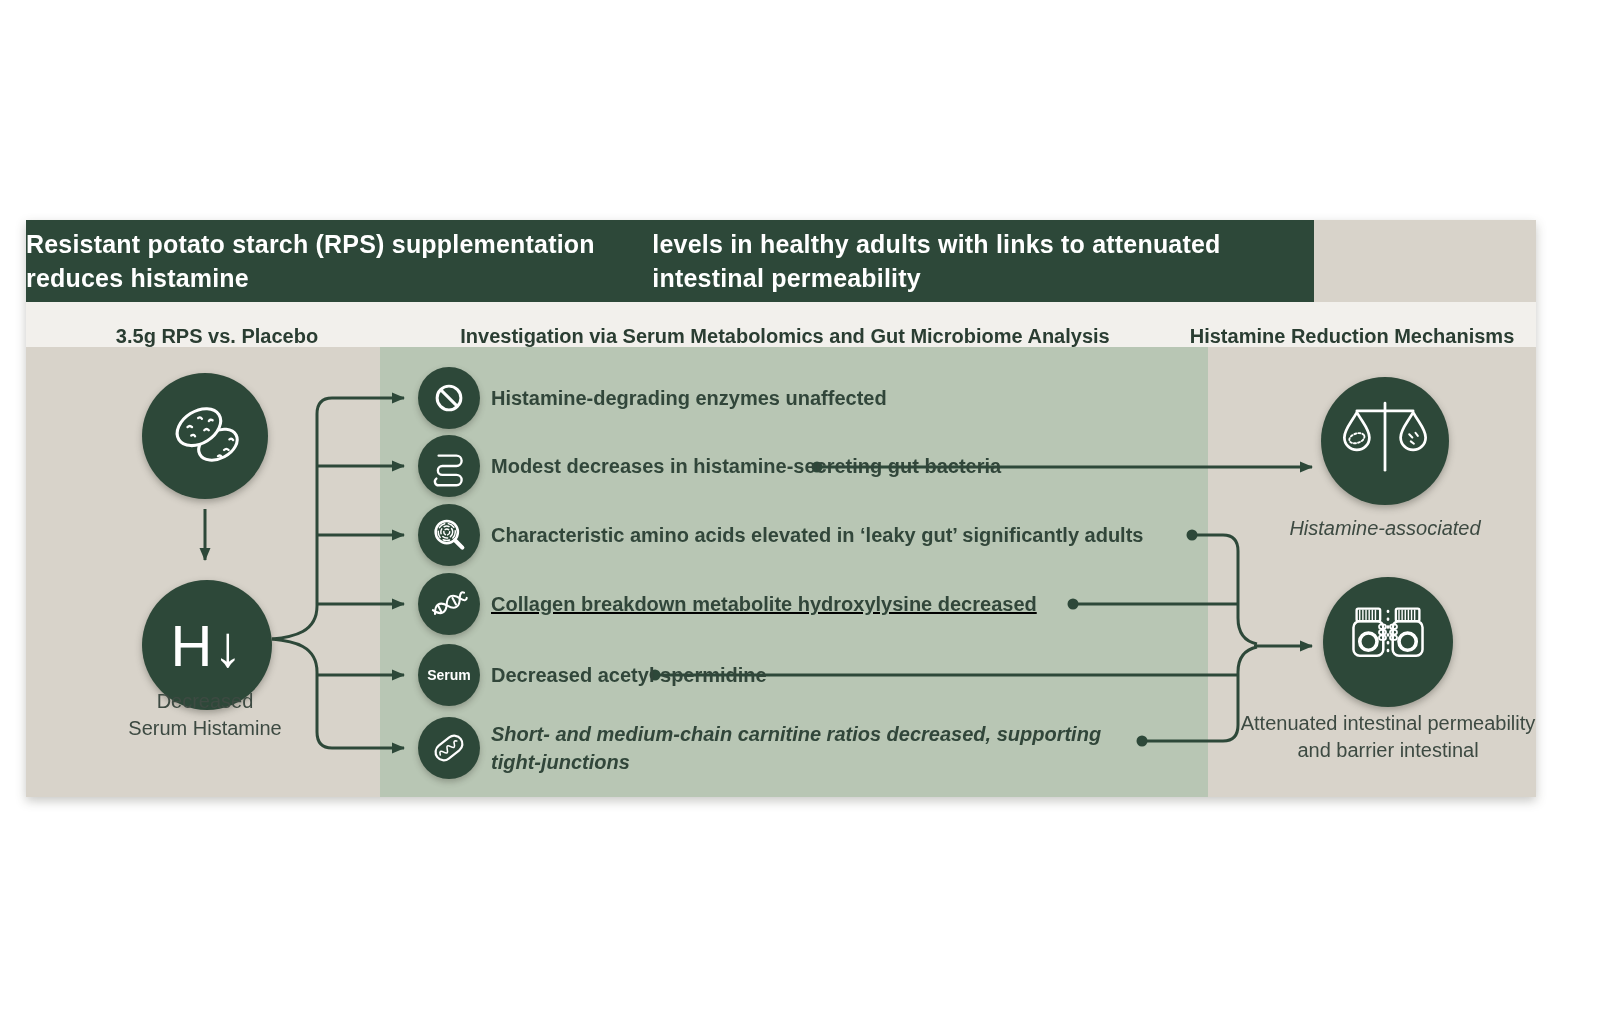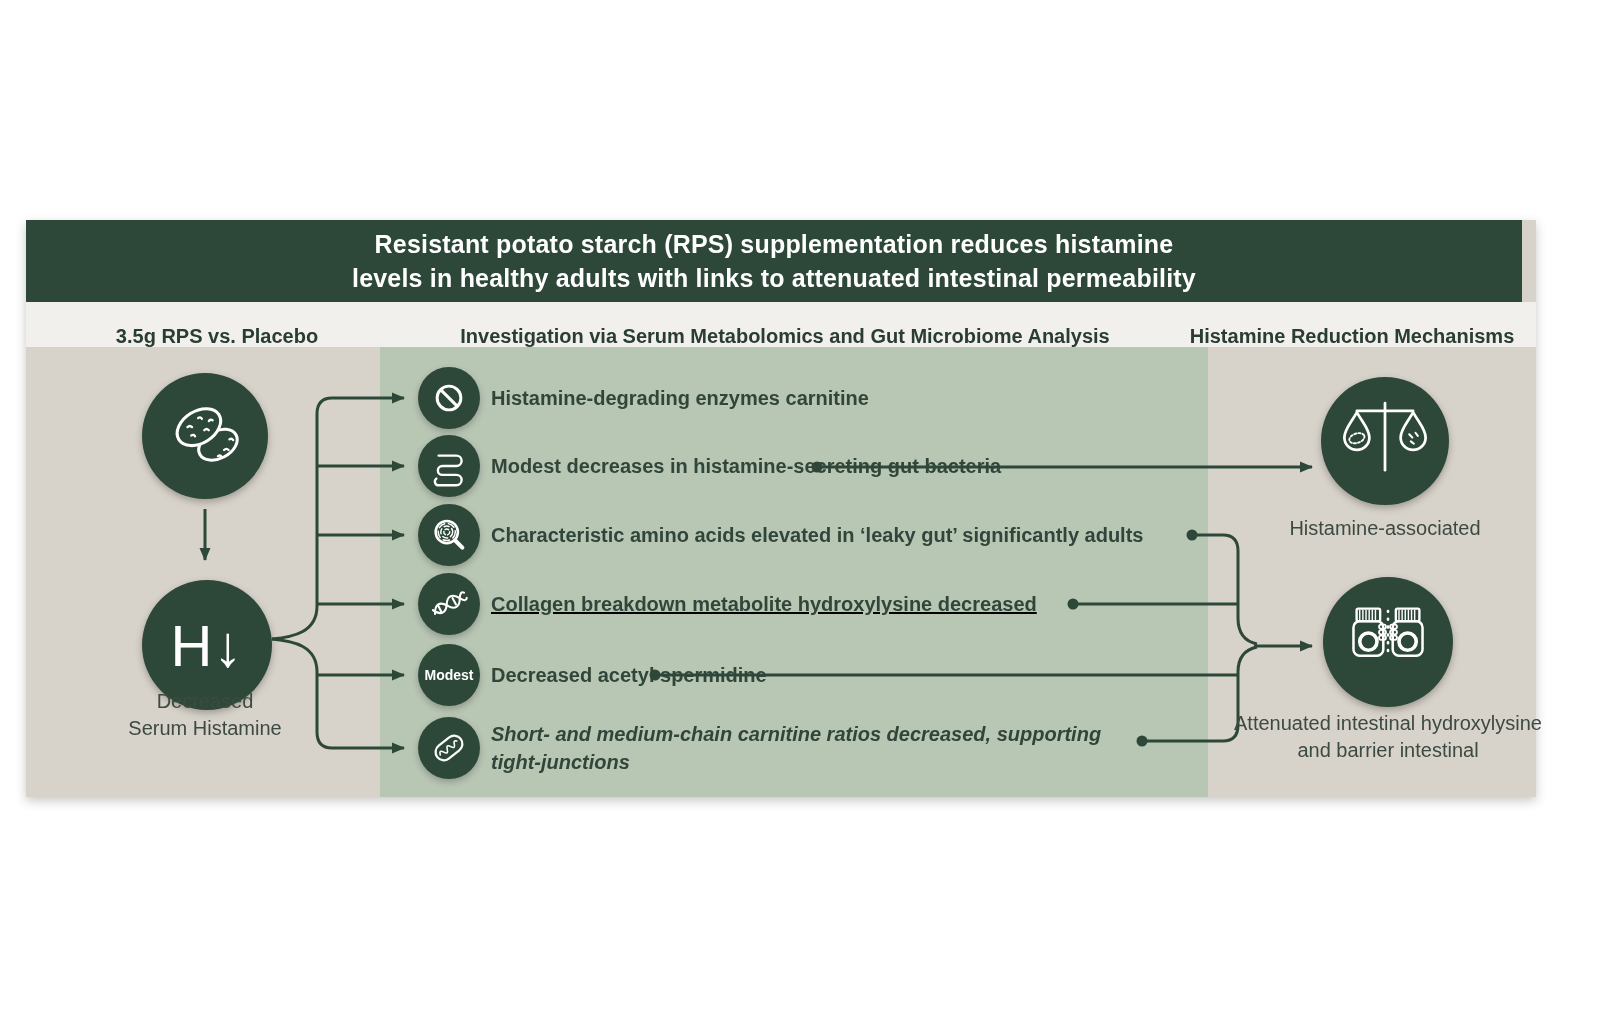--- a/index.html
+++ b/index.html
@@ -1,22 +1,22 @@
 <!DOCTYPE html>
 <html><head>
 <meta charset="utf-8">
 <style>
   html,body{margin:0;padding:0;background:#ffffff;}
   .page{position:relative;width:1600px;height:1034px;background:#ffffff;overflow:hidden;
         font-family:"Liberation Sans", sans-serif;}
   .figure{position:absolute;left:26px;top:220px;width:1510px;height:577px;
           box-shadow:0 4px 10px rgba(60,60,50,.28);background:#d8d3ca;}
   
-  .title-bar{position:absolute;left:0;top:0;width:1496px;height:82px;background:#2d4839;
-             display:flex;flex-direction:column;justify-content:center;align-items:center;}
+  .title-bar{position:absolute;left:0;top:0;width:1288px;height:82px;background:#2d4839;
+             display:flex;flex-direction:row;justify-content:center;align-items:center;}
   .title-line{color:#ffffff;font-size:25px;font-weight:bold;line-height:34px;letter-spacing:.2px;}
   
   .header-band{position:absolute;left:0;top:82px;width:1510px;height:45px;background:#f2f0ec;}
   .col-header{position:absolute;top:12px;height:45px;line-height:45px;text-align:center;
               font-size:20px;font-weight:bold;color:#2a3d32;}
   .col-header.left{left:14px;width:354px;}
   .col-header.mid{left:354px;width:810px;}
   .col-header.right{left:1156px;width:340px;}
   
   .panel{position:absolute;top:127px;height:450px;}
@@ -115,21 +115,21 @@
       <div>Serum Histamine</div>
     </div>
 
     <div class="frow" style="top:147px;">
       <div class="ficon">
         <svg width="46" height="46" viewBox="0 0 62 62" fill="none" stroke="#ffffff" stroke-width="4">
           <circle cx="31" cy="31" r="16"></circle>
             <line x1="20" y1="20" x2="42" y2="42"></line>
         </svg>
       </div>
-      <div class="ftext">Histamine-degrading enzymes carnitine</div>
+      <div class="ftext">Histamine-degrading enzymes unaffected</div>
     </div>
 
     <div class="frow" style="top:215px;">
       <div class="ficon">
         <svg width="46" height="46" viewBox="0 0 62 62" fill="none" stroke="#ffffff" stroke-width="3.2" stroke-linecap="round" stroke-linejoin="round">
           <path d="M17,17 h24 a7,7 0 0 1 0,14 h-19 a6,6 0 0 0 0,12 h19 a7,7 0 0 1 0,14 h-24 a5,5 0 0 1 -3,-9"></path>
         </svg>
       </div>
       <div class="ftext">Modest decreases in histamine-secreting gut bacteria</div>
     </div>
@@ -156,21 +156,21 @@
             <line x1="17" y1="26" x2="17" y2="36"></line>
             <line x1="39" y1="26" x2="39" y2="36"></line>
           </g>
         </svg>
       </div>
       <div class="ftext">Collagen breakdown metabolite hydroxylysine decreased</div>
     </div>
 
     <div class="frow" style="top:424px;">
       <div class="ficon">
-        <span class="acspd-text">Modest</span>
+        <span class="acspd-text">Serum</span>
       </div>
       <div class="ftext">Decreased acetyl spermidine</div>
     </div>
 
     <div class="frow" style="top:497px;">
       <div class="ficon">
         <svg width="46" height="46" viewBox="0 0 62 62" fill="none" stroke="#ffffff" stroke-linecap="round">
           <g transform="rotate(-38 31 31)">
             <rect x="11" y="20" width="40" height="22" rx="11" stroke-width="3"></rect>
             <path d="M16,31 q3,-7 6,0 q3,7 6,0 q3,-7 6,0 q3,7 6,0 q2,-5 5,-1" stroke-width="2.2"></path>
@@ -185,21 +185,21 @@
         <svg width="100" height="100" viewBox="0 0 128 128" fill="none" stroke="#ffffff" stroke-width="3.5" stroke-linecap="round" stroke-linejoin="round">
           <line x1="64" y1="18" x2="64" y2="104"></line>
           <line x1="28" y1="28" x2="100" y2="28"></line>
           <path d="M28,30 C20,44 12,52 12,62 a16,16 0 0 0 32,0 C44,52 36,44 28,30 Z"></path>
           <path d="M100,30 C92,44 84,52 84,62 a16,16 0 0 0 32,0 C116,52 108,44 100,30 Z"></path>
           <ellipse cx="28" cy="63" rx="10" ry="6" transform="rotate(-18 28 63)" stroke-width="2.4" stroke-dasharray="2.6 2.6"></ellipse>
           <path d="M95,58 l4,4 M103,56 l3,4 M97,67 l4,3" stroke-width="2.6"></path>
         </svg>
       </span>
     </div>
-    <div class="caption" style="left:1209px;top:295px;width:300px;">
+    <div class="caption" style="left:1209px;top:295px;width:300px;font-style:italic;">
       <div>Histamine-associated</div>
     </div>
 
     <div class="big-circle" style="left:1297px;top:357px;width:130px;height:130px;">
       <span>
         <svg width="102" height="102" viewBox="0 0 130 130" fill="none" stroke="#ffffff" stroke-linecap="round">
           <rect x="25" y="25" width="30" height="16" rx="2" stroke-width="3"></rect>
           <path d="M29,27 v12 M33,27 v12 M37,27 v12 M41,27 v12 M45,27 v12 M49,27 v12" stroke-width="1.8"></path>
           <rect x="21" y="41" width="38" height="44" rx="8" stroke-width="3.2"></rect>
           <circle cx="40" cy="67" r="11" stroke-width="4.6"></circle>
@@ -211,18 +211,18 @@
           <ellipse cx="58" cy="48" rx="4.5" ry="3" stroke-width="2.2"></ellipse>
           <ellipse cx="58" cy="55" rx="4.5" ry="3" stroke-width="2.2"></ellipse>
           <ellipse cx="58" cy="62" rx="4.5" ry="3" stroke-width="2.2"></ellipse>
           <ellipse cx="72" cy="48" rx="4.5" ry="3" stroke-width="2.2"></ellipse>
           <ellipse cx="72" cy="55" rx="4.5" ry="3" stroke-width="2.2"></ellipse>
           <ellipse cx="72" cy="62" rx="4.5" ry="3" stroke-width="2.2"></ellipse>
         </svg>
       </span>
     </div>
     <div class="caption" style="left:1192px;top:490px;width:340px;">
-      <div>Attenuated intestinal hydroxylysine</div>
+      <div>Attenuated intestinal permeability</div>
       <div>and barrier intestinal</div>
     </div>
 
   </div>
 </div>
 
 </body></html>

